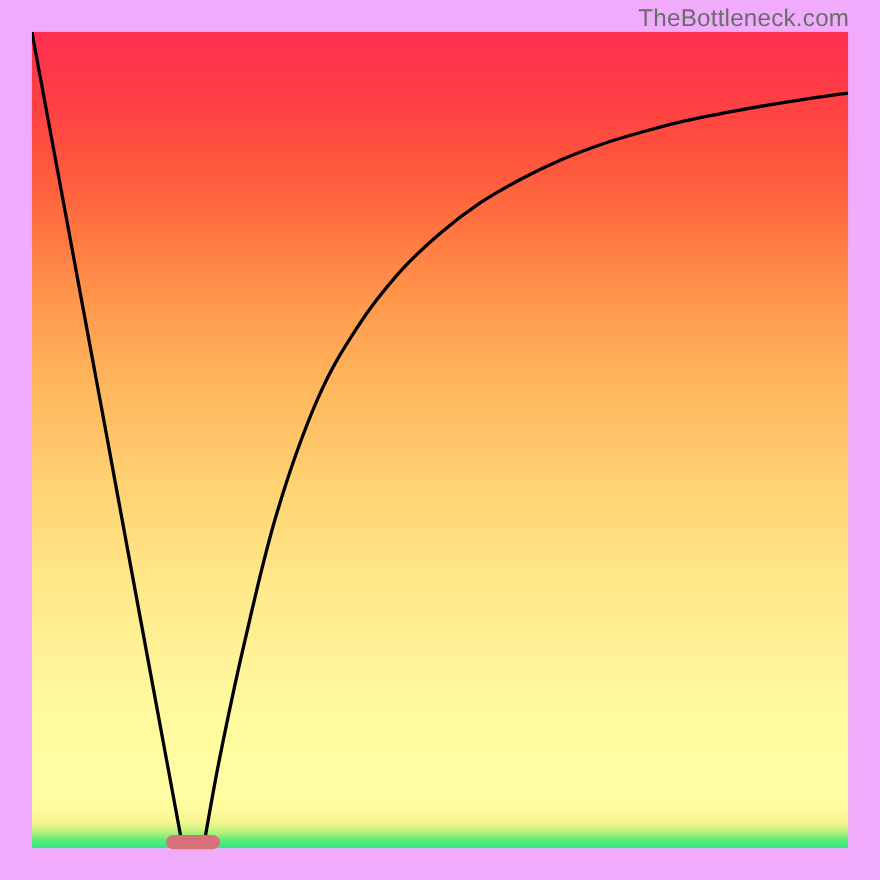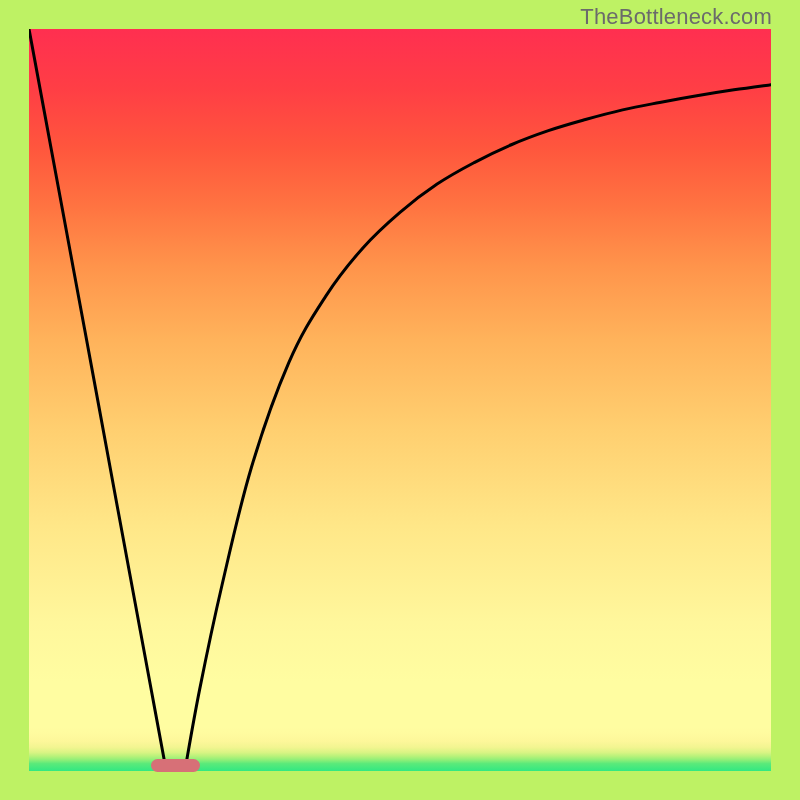--- a/index.html
+++ b/index.html
@@ -8,21 +8,21 @@
     width: 800px;
     height: 800px;
     overflow: hidden;
     background: #000;
     font-family: Arial, Helvetica, sans-serif;
   }
   .frame {
     position: relative;
     width: 800px;
     height: 800px;
-    background: #bef264;
+    background: #f0abfc;
   }
   .plot-area {
     position: absolute;
     left: 29px;
     top: 29px;
     width: 742px;
     height: 742px;
     
     background: linear-gradient(to top,
       #32e882 0%,

